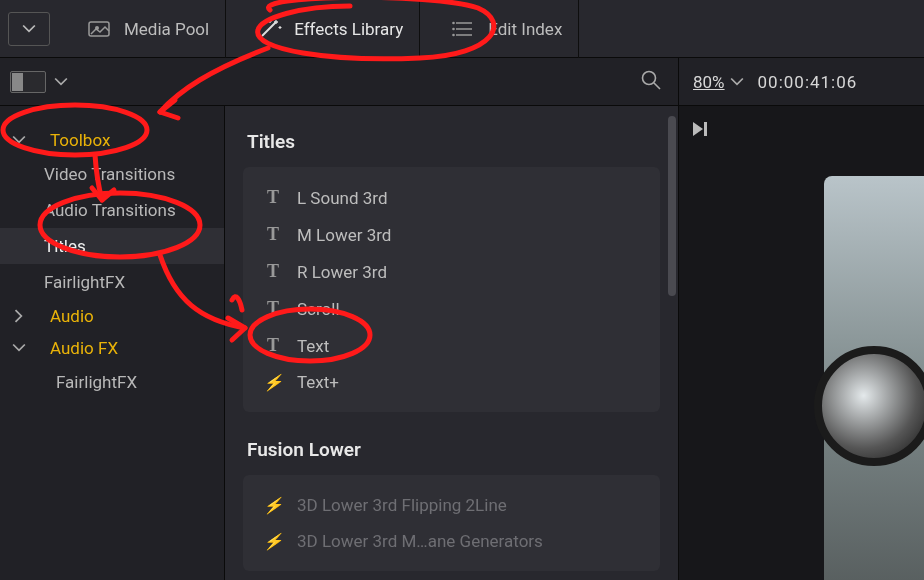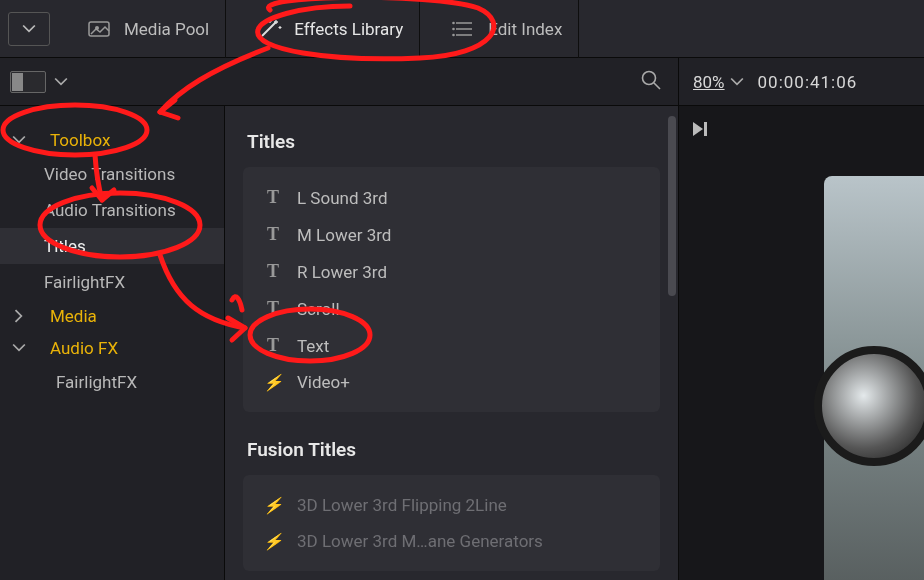--- a/index.html
+++ b/index.html
@@ -228,21 +228,21 @@
     </div>
     <div class="sb-item">Video Transitions</div>
     <div class="sb-item">Audio Transitions</div>
     <div class="sb-item selected">Titles</div>
     <div class="sb-item">FairlightFX</div>
 
     <div class="sb-group">
       <svg class="chev" viewBox="0 0 12 12">
           <path d="M3 1 L8 6 L3 11" stroke="#aaa" stroke-width="1.5" fill="none"></path>
         </svg>
-      <span>Media</span>
+      <span>Audio</span>
     </div>
 
     <div class="sb-group">
       <svg class="chev" viewBox="0 0 12 12">
           <path d="M1 3 L6 8 L11 3" stroke="#aaa" stroke-width="1.5" fill="none"></path>
         </svg>
       <span>Audio FX</span>
     </div>
     <div class="sb-item sb-sub">FairlightFX</div>
   </div>
@@ -267,25 +267,25 @@
       <div class="title-item">
           <span class="glyph">T</span>
           <span>Scroll</span>
         </div>
       <div class="title-item">
           <span class="glyph">T</span>
           <span>Text</span>
         </div>
       <div class="title-item">
           <span class="bolt">⚡</span>
-          <span>Video+</span>
-        </div>
-    </div>
-
-    <div class="section-title">Fusion Titles</div>
+          <span>Text+</span>
+        </div>
+    </div>
+
+    <div class="section-title">Fusion Lower</div>
     <div class="card faded">
       <div class="title-item">
           <span class="bolt">⚡</span>
           <span>3D Lower 3rd Flipping 2Line</span>
         </div>
       <div class="title-item">
           <span class="bolt">⚡</span>
           <span>3D Lower 3rd M…ane Generators</span>
         </div>
     </div>

